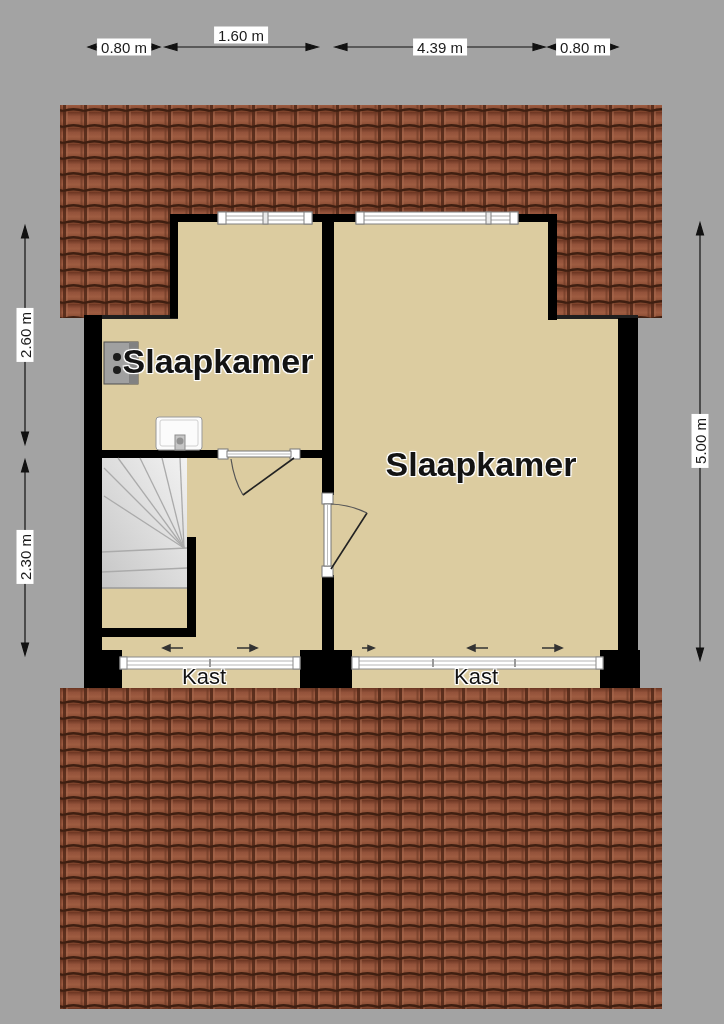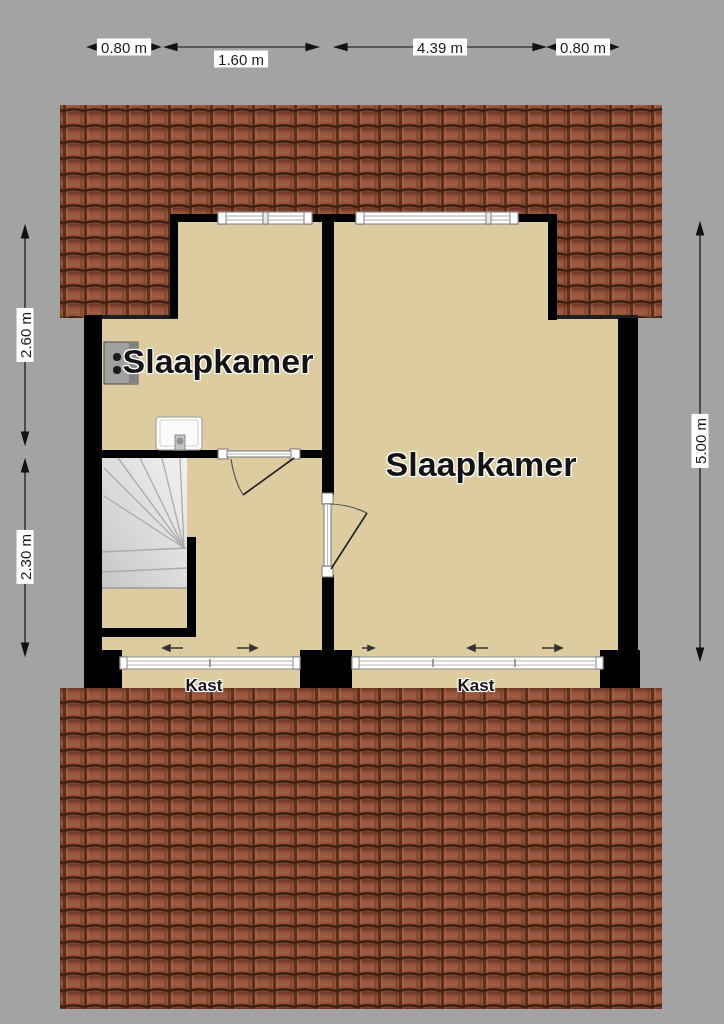--- a/index.html
+++ b/index.html
@@ -14,24 +14,23 @@
     white-space:nowrap;transform:translate(-50%,-50%);
   }
   .dim.vert{transform:translate(-50%,-50%) rotate(-90deg);}
   .room{
     font-weight:bold;font-size:34px;color:#131313;white-space:nowrap;
     transform:translate(-50%,-50%);
     text-shadow:-1px -1px 0 #fff,1px -1px 0 #fff,-1px 1px 0 #fff,1px 1px 0 #fff,0 0 3px #fff;
   }
   .room.multi{transform:none;line-height:29px;}
   .kast{
-    font-weight:bold;font-size:17px;color:#131313;white-space:nowrap;
+    font-weight:normal;font-size:22px;color:#131313;white-space:nowrap;
     transform:translate(-50%,-50%);
     text-shadow:-1px -1px 0 #fff,1px -1px 0 #fff,-1px 1px 0 #fff,1px 1px 0 #fff,0 0 3px #fff;
-    margin-top:9px;
   }
 </style>
 </head>
 <body>
 
 <div class="canvas">
 
   <svg class="plan-svg" width="724" height="1024" viewBox="0 0 724 1024">
     <defs>
       <linearGradient id="tileshade" x1="0" y1="0" x2="0" y2="1">
@@ -219,21 +218,21 @@
       </g>
       <g>
         <polygon points="700,223 696.5,235 703.5,235"></polygon>
           <line x1="700" y1="235" x2="700" y2="648"></line>
           <polygon points="700,660 696.5,648 703.5,648"></polygon>
       </g>
     </g>
   </svg>
 
   <div class="lbl dim" style="left:124px;top:47px;">0.80 m</div>
-  <div class="lbl dim" style="left:241px;top:59px;">1.60 m</div>
+  <div class="lbl dim" style="left:241px;top:35px;">1.60 m</div>
   <div class="lbl dim" style="left:440px;top:47px;">4.39 m</div>
   <div class="lbl dim" style="left:583px;top:47px;">0.80 m</div>
 
   <div class="lbl dim vert" style="left:25px;top:335px;">2.60 m</div>
   <div class="lbl dim vert" style="left:25px;top:557px;">2.30 m</div>
   <div class="lbl dim vert" style="left:700px;top:441px;">5.00 m</div>
 
   <div class="lbl room" style="left:218px;top:361px;">Slaapkamer</div>
   <div class="lbl room" style="left:481px;top:464px;">Slaapkamer</div>
 

